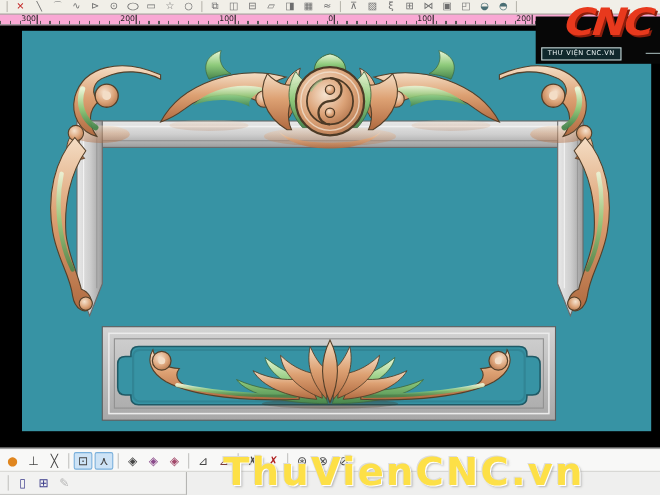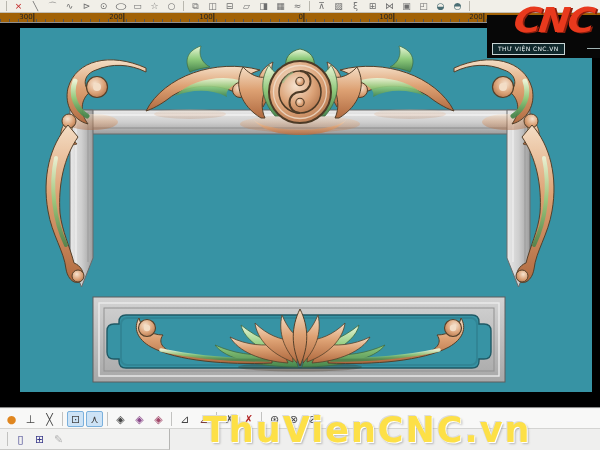--- a/index.html
+++ b/index.html
@@ -8,21 +8,21 @@
 
   
   .toolbar-top{position:absolute;top:0;left:0;width:600px;height:13px;background:#f1efe8;
     border-bottom:1px solid #c2c0b8;display:flex;align-items:center;padding-left:3px;z-index:3}
   .ticon{width:16px;height:11px;font-size:9px;line-height:11px;text-align:center;color:#6e6e6e;
     margin:0 .5px;cursor:default;overflow:hidden}
   .sep{width:1px;height:10px;background:#b9b7ae;margin:0 3px;flex:none}
   [data-name="ellipse-tool-icon"]{transform:scaleX(1.5)}
 
   
-  .ruler{position:absolute;top:13px;left:0;width:600px;height:10px;background:#a16207;
+  .ruler{position:absolute;top:13px;left:0;width:600px;height:10px;background:#f9a8d4;
     border-bottom:1px solid #8f8f8f;z-index:2}
   .ruler .ticks{position:absolute;left:0;bottom:0;width:100%;height:3px;
     background:repeating-linear-gradient(90deg,#555 0 1px,transparent 1px 9px)}
   .rlabel{position:absolute;top:0;font-size:7px;line-height:9px;color:#222;transform:translateX(-102%);
     padding-right:2px;white-space:nowrap}
   .rlabel::after{content:"";position:absolute;right:0;top:0;width:1px;height:9px;background:#222}
 
   
   .main{position:absolute;top:23px;left:0;width:600px;height:384px;background:#000}
   .canvas{position:absolute;left:20px;top:5px;width:572px;height:364px;background:#3793a4}

